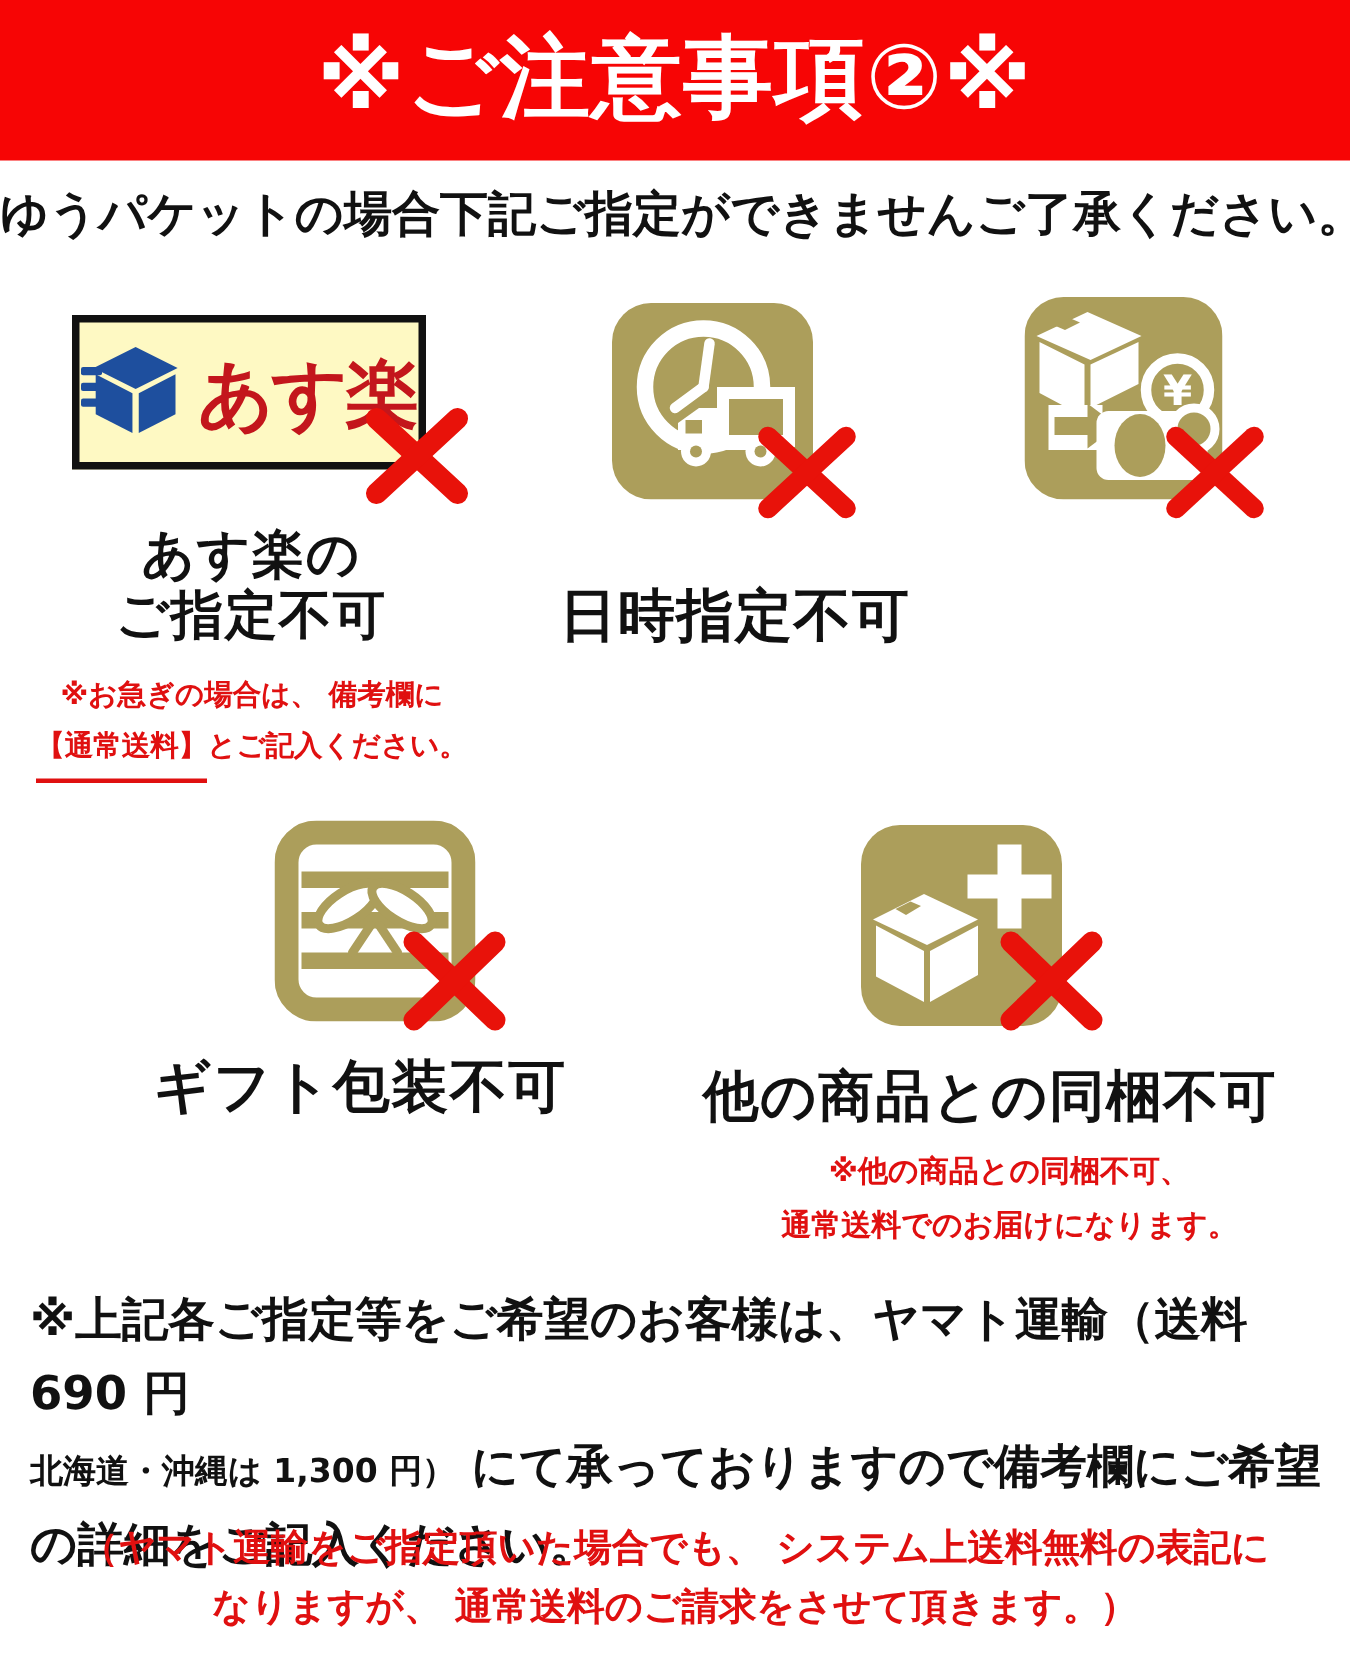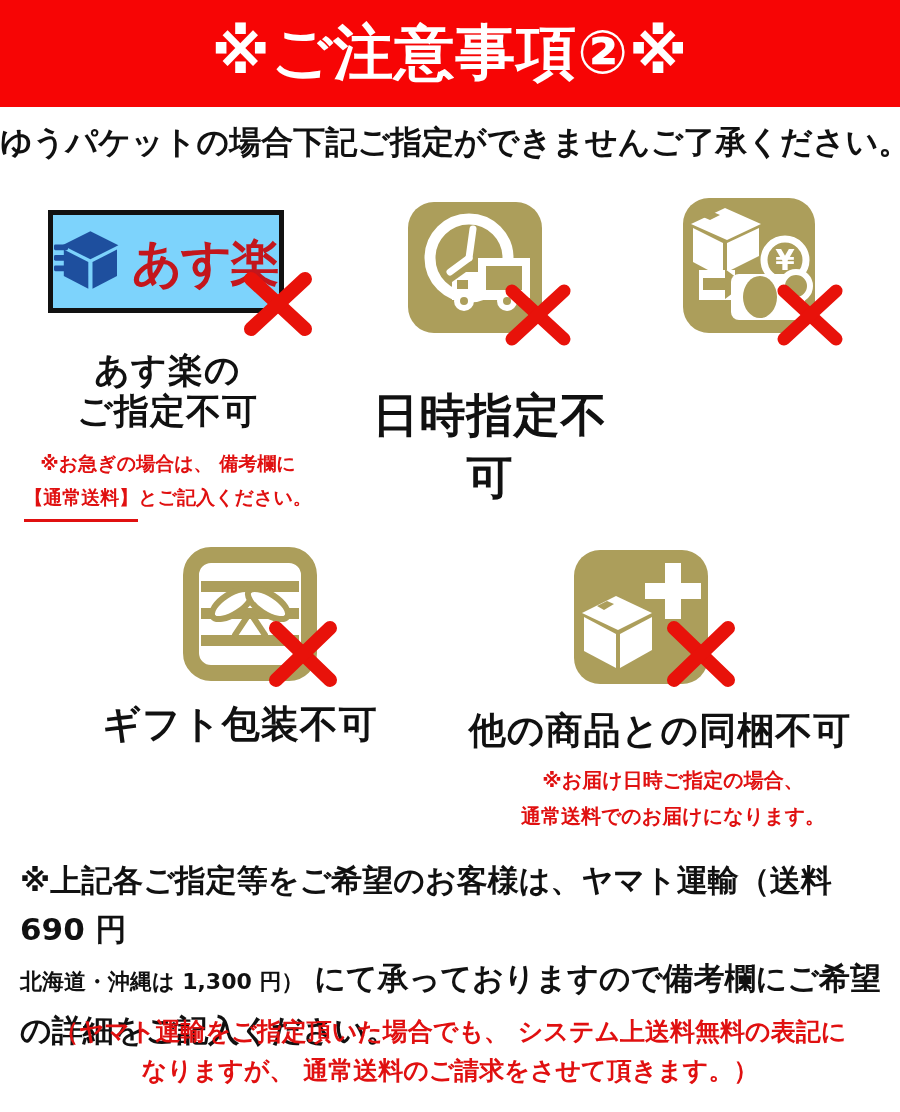--- a/index.html
+++ b/index.html
@@ -12,28 +12,28 @@
   .banner-title{
     width:100%;text-align:center;color:#ffffff;font-size:60px;line-height:104px;
     letter-spacing:1px;white-space:nowrap;
   }
   
   .intro{position:absolute;left:0;top:121px;width:900px;text-align:center;
     color:#111;font-size:32px;letter-spacing:0px;white-space:nowrap;}
   
   .abs{position:absolute;}
   .asuraku-card{
-    left:48px;top:210px;width:226px;height:93px;border:5px solid #111;background:#7dd3fc;
+    left:48px;top:210px;width:226px;height:93px;border:5px solid #111;background:#fef9c3;
     display:flex;align-items:center;justify-content:center;gap:8px;
   }
   .asuraku-text{color:#c3161c;font-size:50px;letter-spacing:-2px;line-height:1;padding-top:2px;}
   .xmark{pointer-events:none;}
   .label{color:#111;text-align:center;letter-spacing:1px;}
   .label-2line{left:40px;top:350px;width:255px;font-size:35px;line-height:1.17;}
-  .label-datetime{left:365px;top:385px;width:250px;font-size:46px;}
+  .label-datetime{left:365px;top:385px;width:250px;font-size:38px;}
   .label-cod{left:650px;top:394px;width:230px;font-size:38px;}
   .label-gift{left:100px;top:699px;width:280px;font-size:38px;}
   .label-bundle{left:460px;top:706px;width:400px;font-size:37px;}
   .note{color:#e01010;text-align:center;font-size:19px;line-height:1.78;}
   .note-asuraku{left:18px;top:447px;width:300px;}
   .note-datetime{left:312px;top:447px;width:368px;}
   .note-bundle{left:488px;top:762px;width:370px;font-size:20px;line-height:1.8;}
   .hl{border-bottom:3px solid #e01010;padding-bottom:11px;}
   
   .footer-black{
@@ -167,21 +167,21 @@
     <polygon points="23,56 33,51 40,54 30,60" fill="#ac9e5b"></polygon>
   </svg>
   <svg class="abs xmark" style="left:666px;top:620px;" width="70" height="68" viewBox="0 0 70 68">
     <g stroke="#e8120a" stroke-width="14" stroke-linecap="round">
       <line x1="8" y1="8" x2="62" y2="60"></line>
         <line x1="62" y1="8" x2="8" y2="60"></line>
     </g>
   </svg>
   <div class="abs label label-bundle">他の商品との同梱不可</div>
   <div class="abs note note-bundle">
-    <div>※お届け日時ご指定の場合、</div>
+    <div>※他の商品との同梱不可、</div>
     <div>通常送料でのお届けになります。</div>
   </div>
 
   <div class="abs footer-black">
     <span>※上記各ご指定等をご希望のお客様は、ヤマト運輸（送料 690 円</span><br>
     <span class="small">北海道・沖縄は 1,300 円）</span>
     <span>にて承っておりますので備考欄にご希望の詳細をご記入ください。</span>
   </div>
 
   <div class="abs footer-red">

